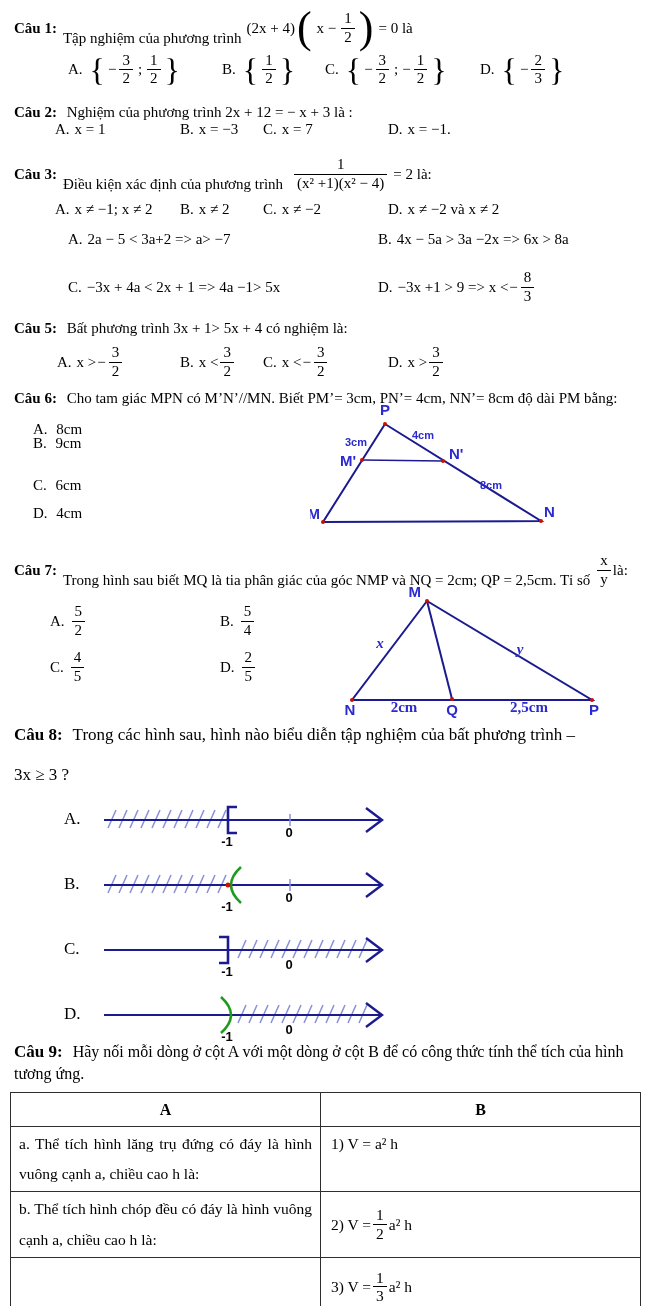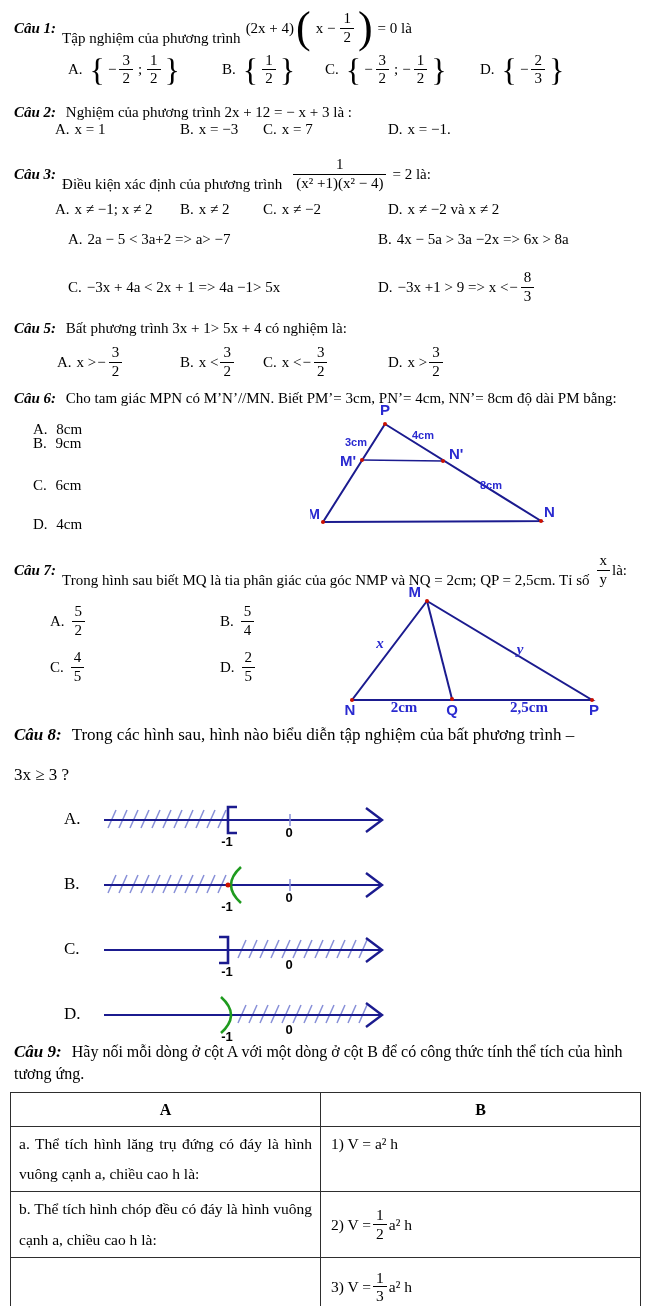--- a/index.html
+++ b/index.html
@@ -2,21 +2,21 @@
 <html><head>
 <meta charset="utf-8">
 <style>
   html,body{margin:0;padding:0;background:#fff;}
   #page{position:relative;width:650px;height:1306px;background:#ffffff;
         font-family:"Liberation Serif",serif;font-size:15px;color:#000;overflow:hidden;}
   .q{position:absolute;left:14px;width:626px;}
   .row{position:relative;}
   .abs{position:absolute;top:0;}
   .mline{display:inline-flex;align-items:center;white-space:nowrap;}
-  .qlabel{font-weight:700;margin-right:6px;font-style:italic;}
+  .qlabel{font-weight:700;margin-right:6px;}
   .qtext{margin-right:5px;margin-top:20px;}
   .olabel{margin-right:5px;}
   .opt{white-space:nowrap;}
   .frac{display:inline-flex;flex-direction:column;align-items:center;line-height:1.15;
         text-align:center;margin:0 2px;}
   .fn{padding:0 3px 0px;}
   .fd{border-top:1px solid #000;padding:0 3px;}
   .fsign{margin:0 1px;}
   .bigd{font-size:44px;line-height:0;font-weight:400;margin:0 2px;}
   .brace{font-size:32px;line-height:0;margin:0 2px;}
@@ -222,21 +222,21 @@
   </section>
 
   <section class="q" id="q6" style="top:390px">
     <div>
       <span class="qlabel">Câu 6:</span>
       <span>Cho tam giác MPN  có M’N’//MN. Biết PM’= 3cm, PN’= 4cm, NN’= 8cm độ dài PM bằng:</span>
     </div>
     <div class="abs" style="left:19px;top:31px"><span class="olabel">A.</span> <span>8cm</span></div>
     <div class="abs" style="left:19px;top:45px"><span class="olabel">B.</span> <span>9cm</span></div>
     <div class="abs" style="left:19px;top:87px"><span class="olabel">C.</span> <span>6cm</span></div>
-    <div class="abs" style="left:19px;top:126px"><span class="olabel">D.</span> <span>4cm</span></div>
+    <div class="abs" style="left:19px;top:115px"><span class="olabel">D.</span> <span>4cm</span></div>
   </section>
 
   <svg style="position:absolute;left:310px;top:400px" width="250" height="135" viewBox="0 0 250 135">
     <path class="tri-edge" d="M75 24 L13 122 L231 121 Z"></path>
     <line class="tri-mid" x1="52" y1="60" x2="133" y2="61"></line>
     <circle class="tri-dot" cx="75" cy="24" r="2"></circle>
     <circle class="tri-dot" cx="52" cy="60" r="2"></circle>
     <circle class="tri-dot" cx="133" cy="61" r="2"></circle>
     <circle class="tri-dot" cx="13" cy="122" r="2"></circle>
     <circle class="tri-dot" cx="231" cy="121" r="2"></circle>

